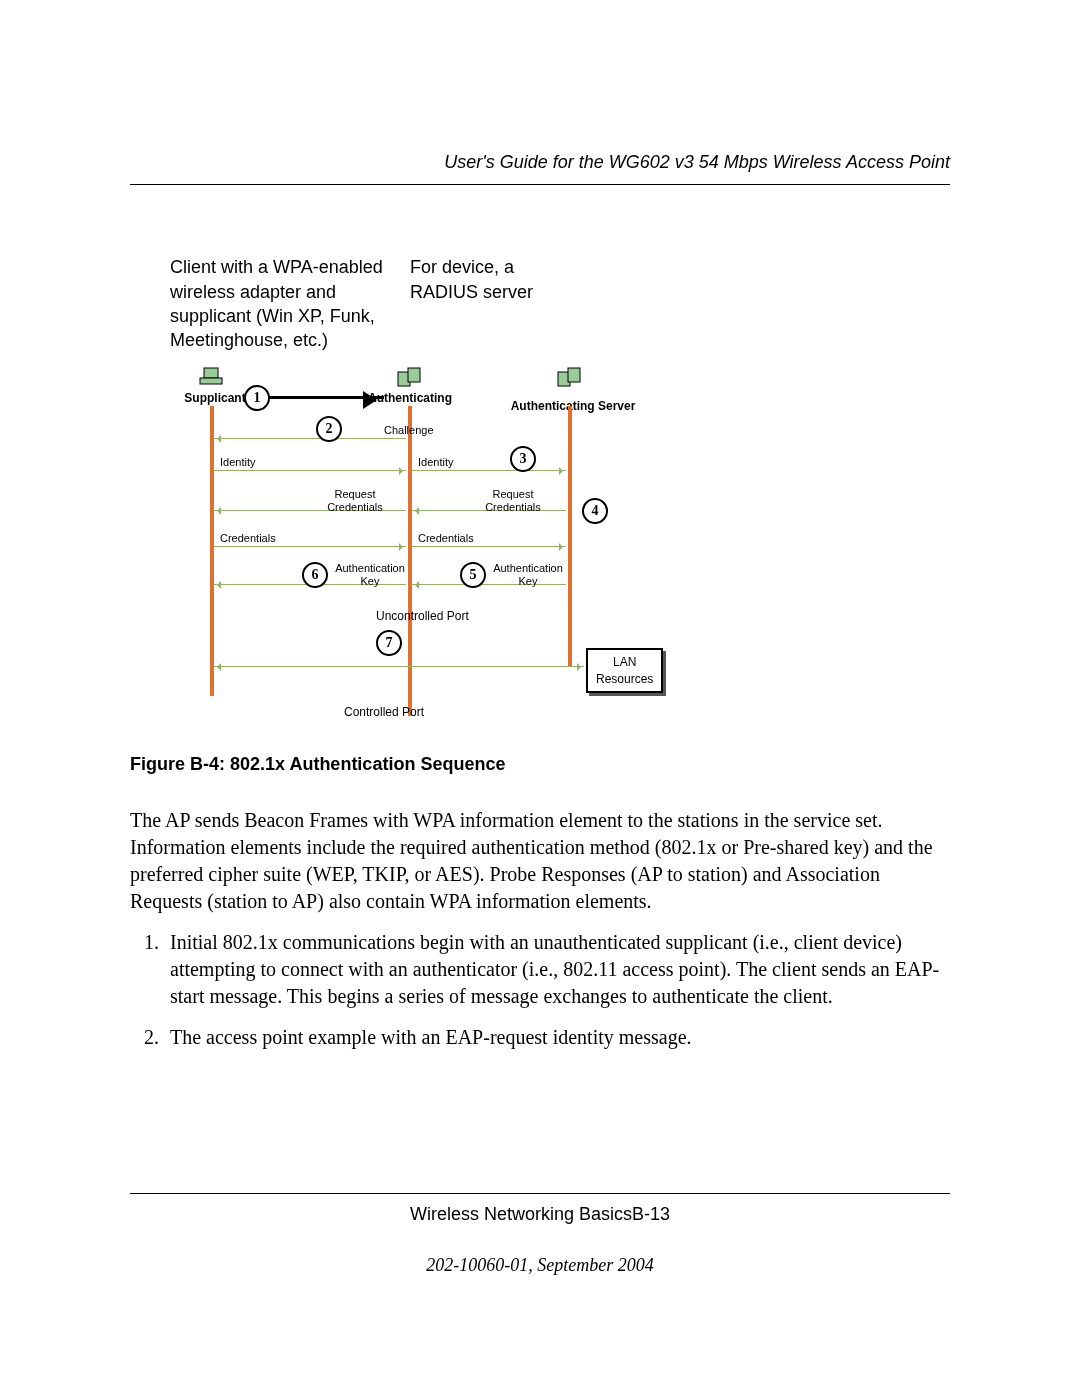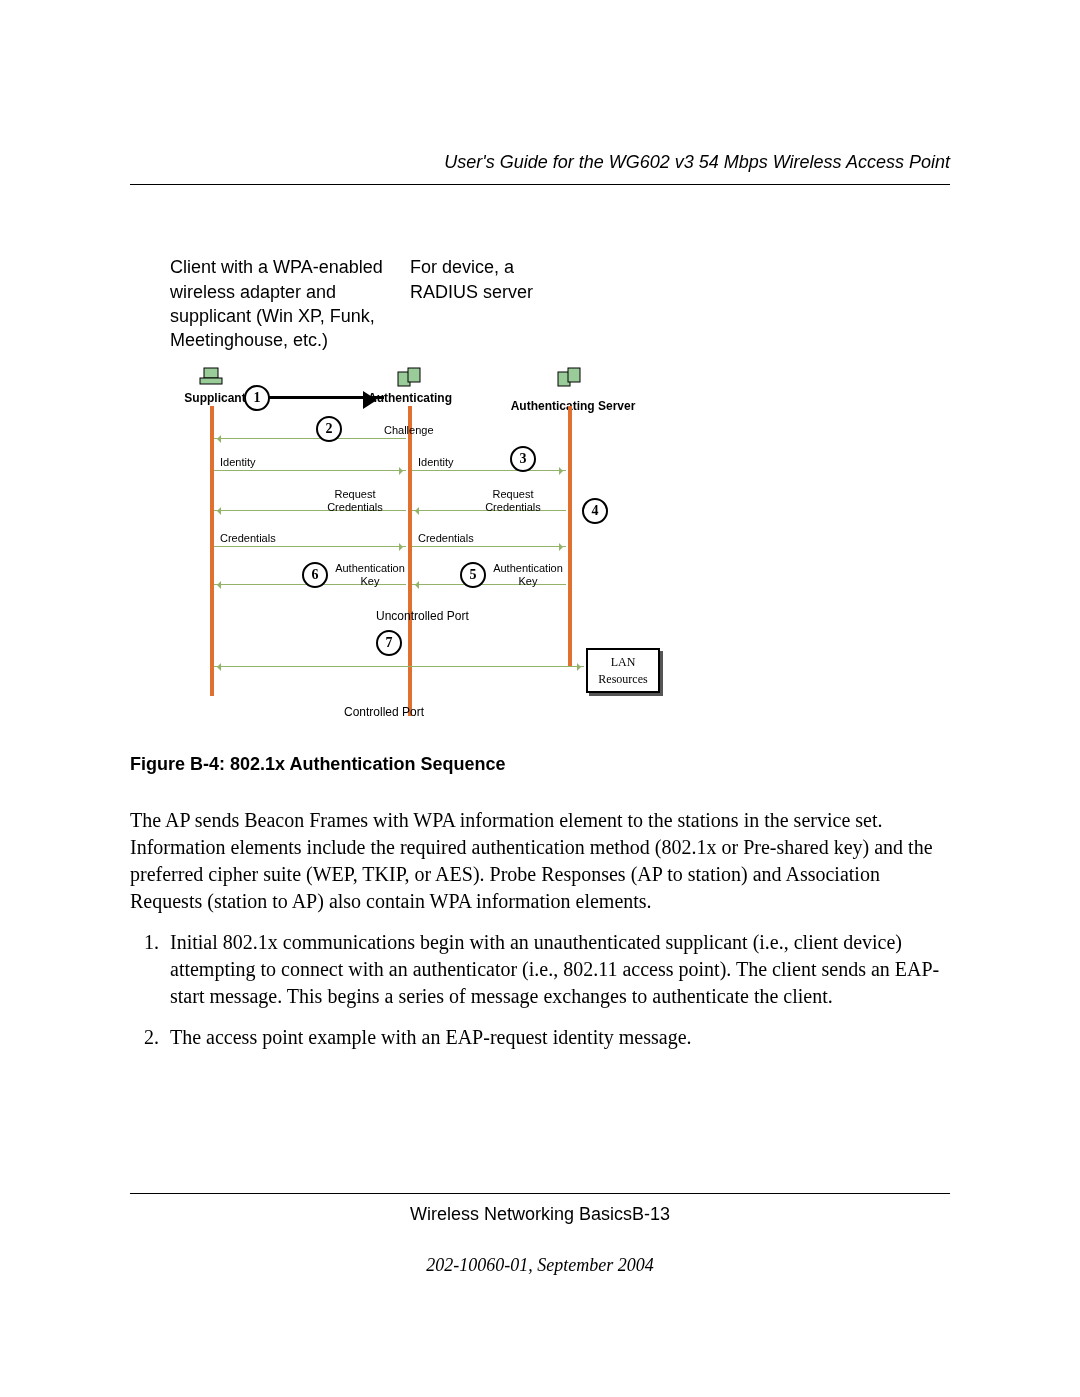--- a/index.html
+++ b/index.html
@@ -114,21 +114,20 @@
     line-height: 1.1;
   }
   .lan-box {
     position: absolute;
     border: 2px solid #000;
     background: #fff;
     font-size: 12px;
     text-align: center;
     padding: 4px 8px;
     box-shadow: 3px 3px 0 #555;
-    font-family: Liberation Serif, serif;
   }
 
   .fig-caption {
     font-family: Arial, Helvetica, sans-serif;
     font-weight: bold;
     font-size: 18px;
     margin: 26px 0 30px 0;
   }
   .para {
     font-family: "Times New Roman", Times, serif;

